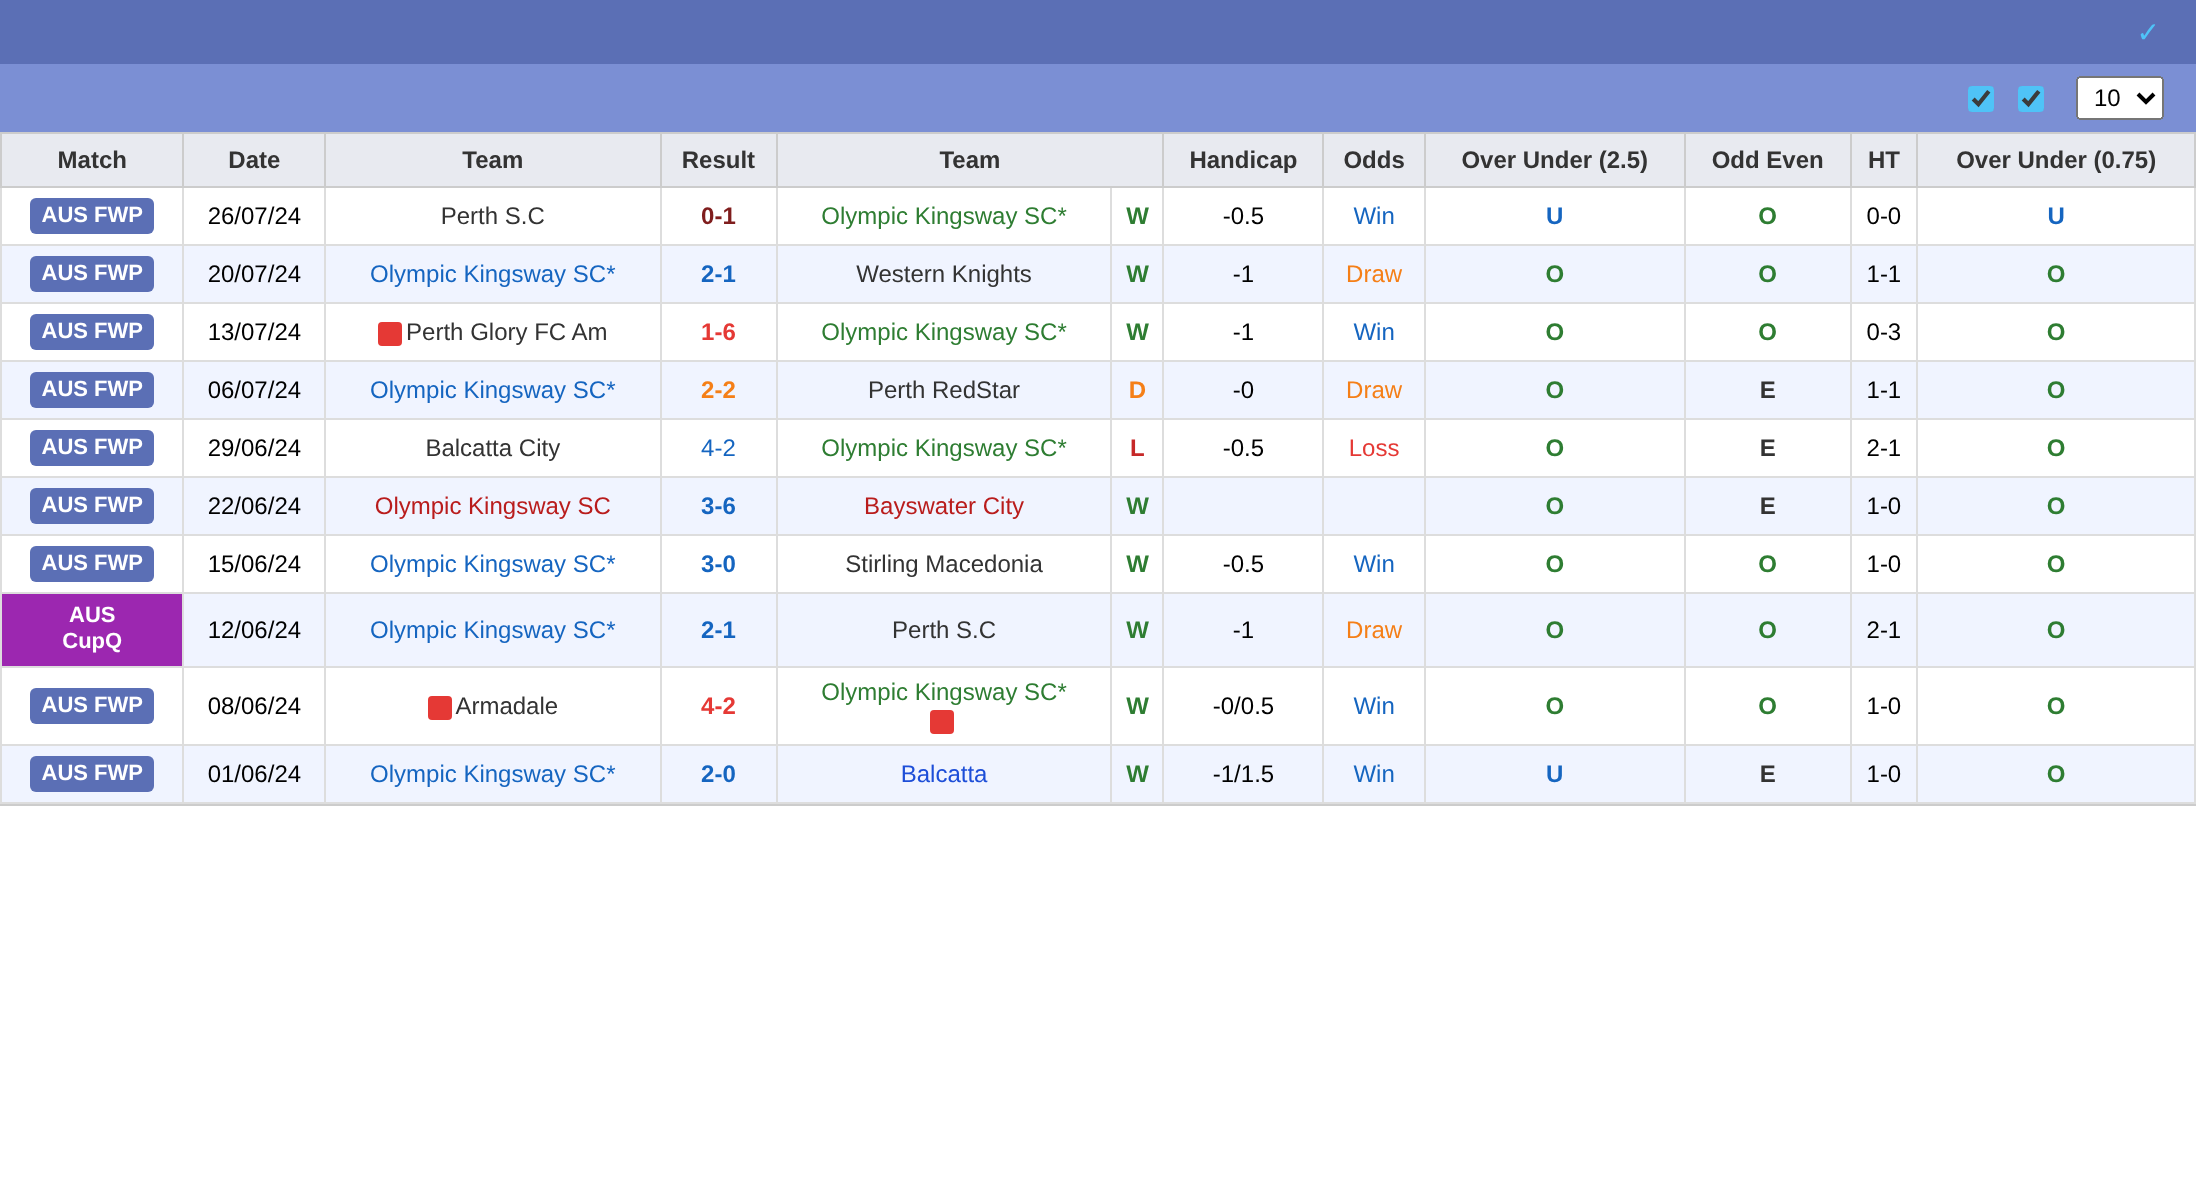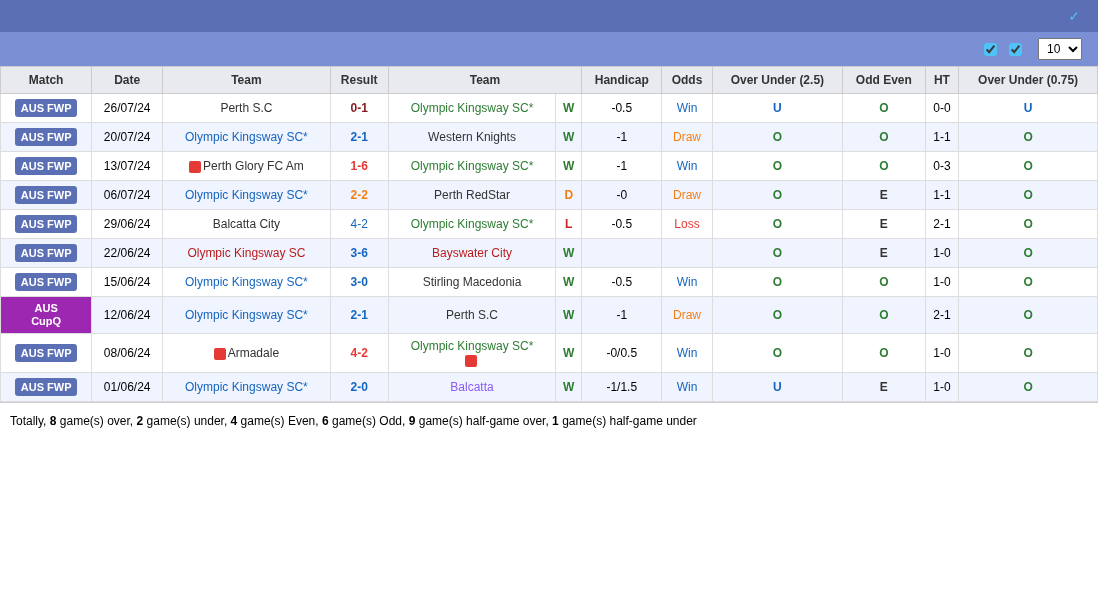--- a/index.html
+++ b/index.html
@@ -261,28 +261,27 @@
           <td><span style="color:#2e7d32;font-weight:bold">O</span></td>
           <td><span style="color:#2e7d32;font-weight:bold">O</span></td>
           <td>1-0</td>
           <td><span style="color:#2e7d32;font-weight:bold">O</span></td>
         </tr>
         <tr style="background: rgb(240, 244, 255);">
           <td><span class="match-badge badge-ausfwp">AUS FWP</span></td>
           <td>01/06/24</td>
           <td><span style="color:#1565c0">Olympic Kingsway SC*</span></td>
           <td><span style="color:#1565c0;font-weight:bold">2-0</span></td>
-          <td colspan="1"><span style="color:#8b5cf6">Balcatta</span></td>
+          <td colspan="1"><span style="color:#1d4ed8">Balcatta</span></td>
           <td><span class="wdl-w">W</span></td>
           <td>-1/1.5</td>
           <td><span style="color:#1565c0">Win</span></td>
           <td><span style="color:#1565c0;font-weight:bold">U</span></td>
           <td><span style="color:#333;font-weight:bold">E</span></td>
           <td>1-0</td>
           <td><span style="color:#2e7d32;font-weight:bold">O</span></td>
         </tr>
       </tbody>
   </table>
 
   <div class="summary-section" id="summary-section">
-      <p>Totally, <b>8</b> game(s) over, <b>2</b> game(s) under, <b>4</b> game(s) Even, <b>6</b> game(s) Odd, <b>9</b> game(s) half-game over, <b>1</b> game(s) half-game under</p>
     </div>
 </div>
 
 </body></html>

